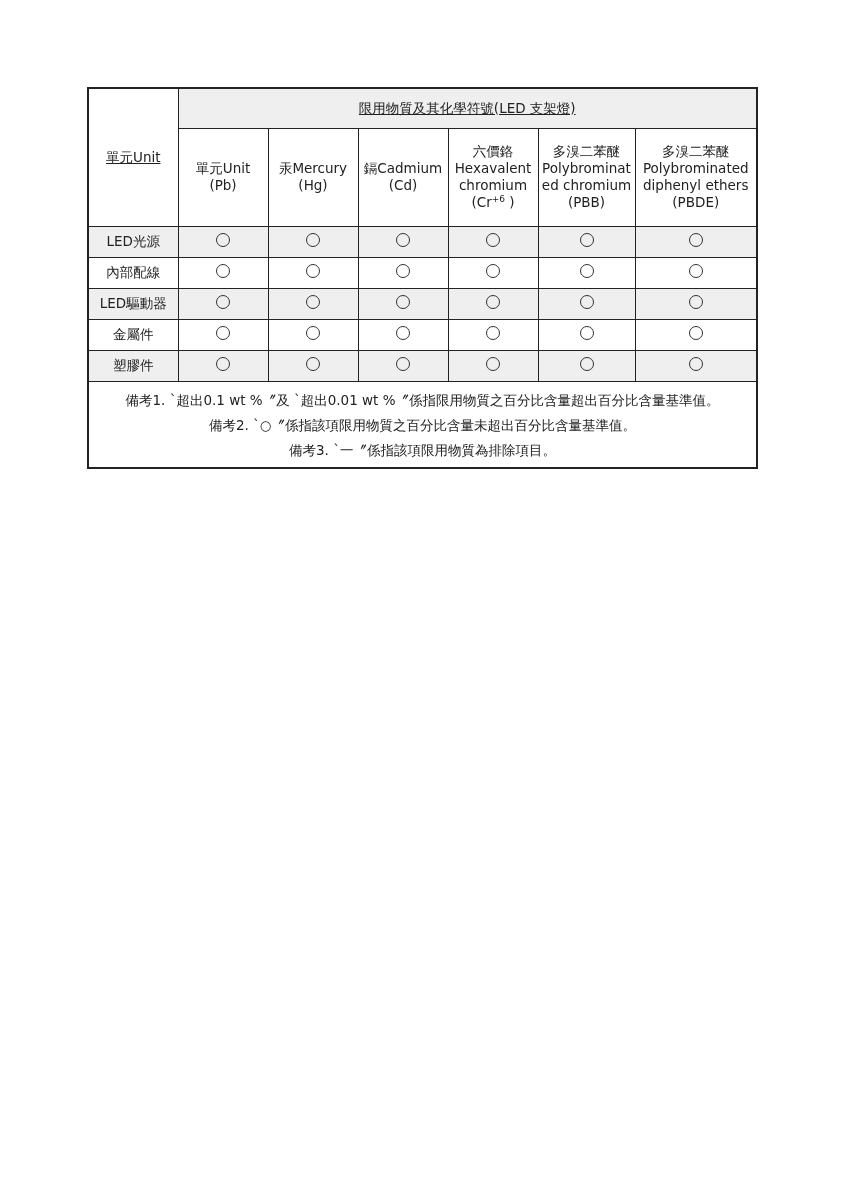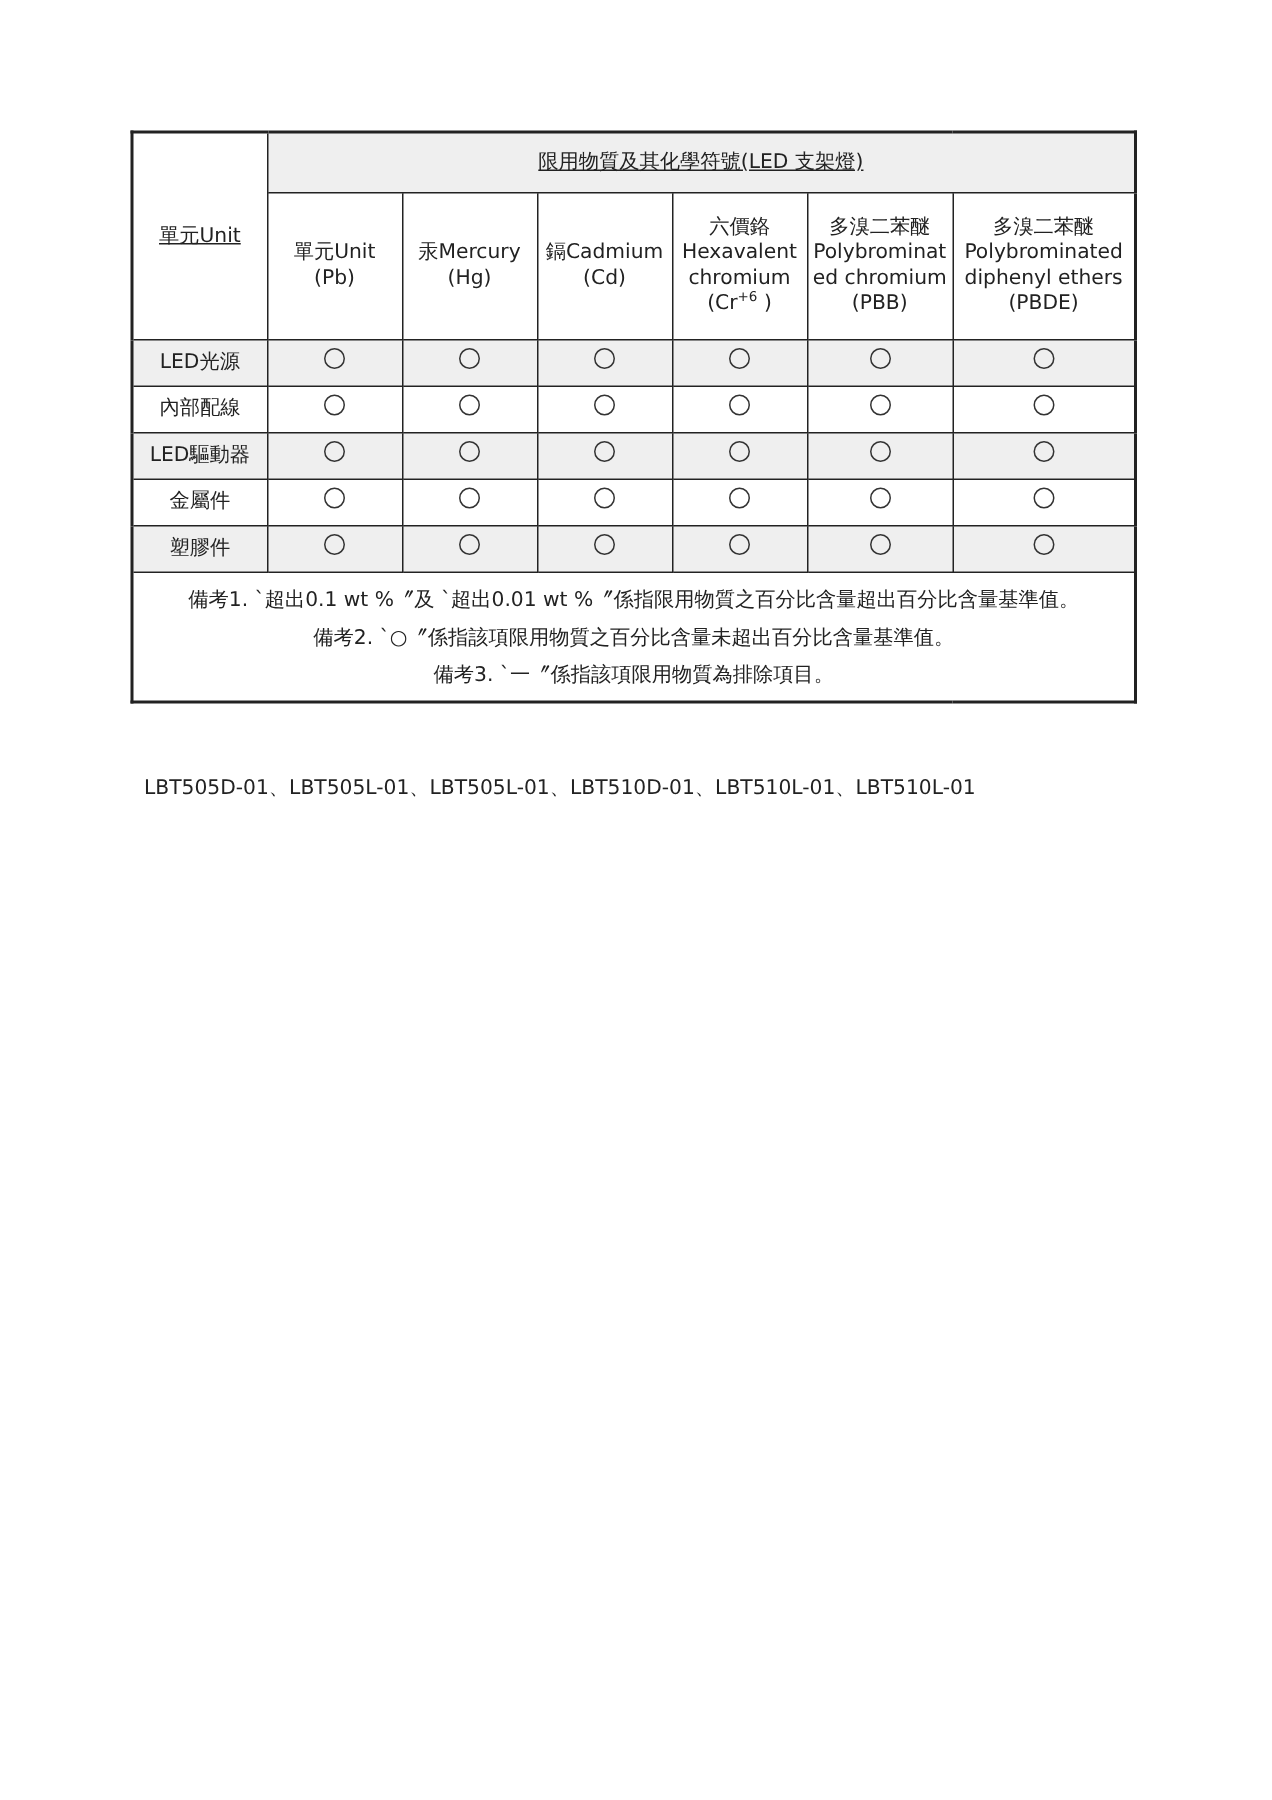--- a/index.html
+++ b/index.html
@@ -95,14 +95,13 @@
     <td colspan="7" class="notes outer-l outer-r">
       <div class="note">備考1. ˋ超出0.1 wt %〞及 ˋ超出0.01 wt %〞係指限用物質之百分比含量超出百分比含量基準值。</div>
       <div class="note">備考2. ˋ○〞係指該項限用物質之百分比含量未超出百分比含量基準值。</div>
       <div class="note">備考3. ˋ一〞係指該項限用物質為排除項目。</div>
     </td>
   </tr>
 </tbody>
   </table>
 
 <div class="models">
-  <div>LBT505D-01、LBT505L-01、LBT505L-01、LBT510D-01、LBT510L-01、LBT510L-01</div>
 </div>
 
 </body></html>

